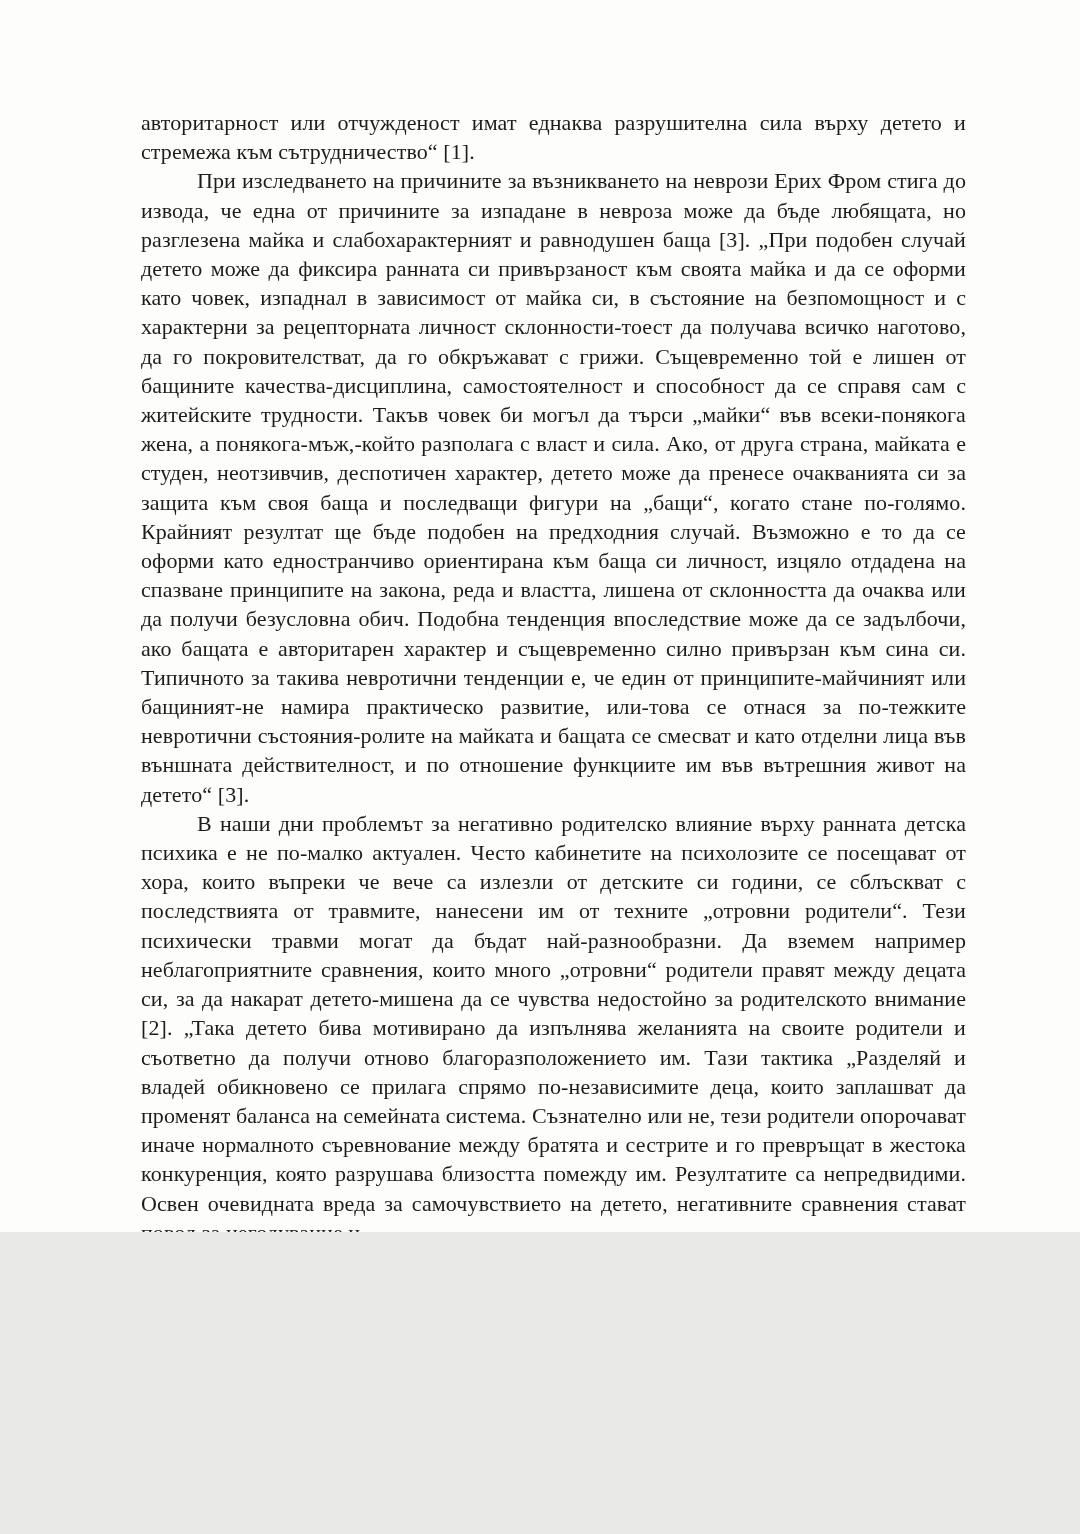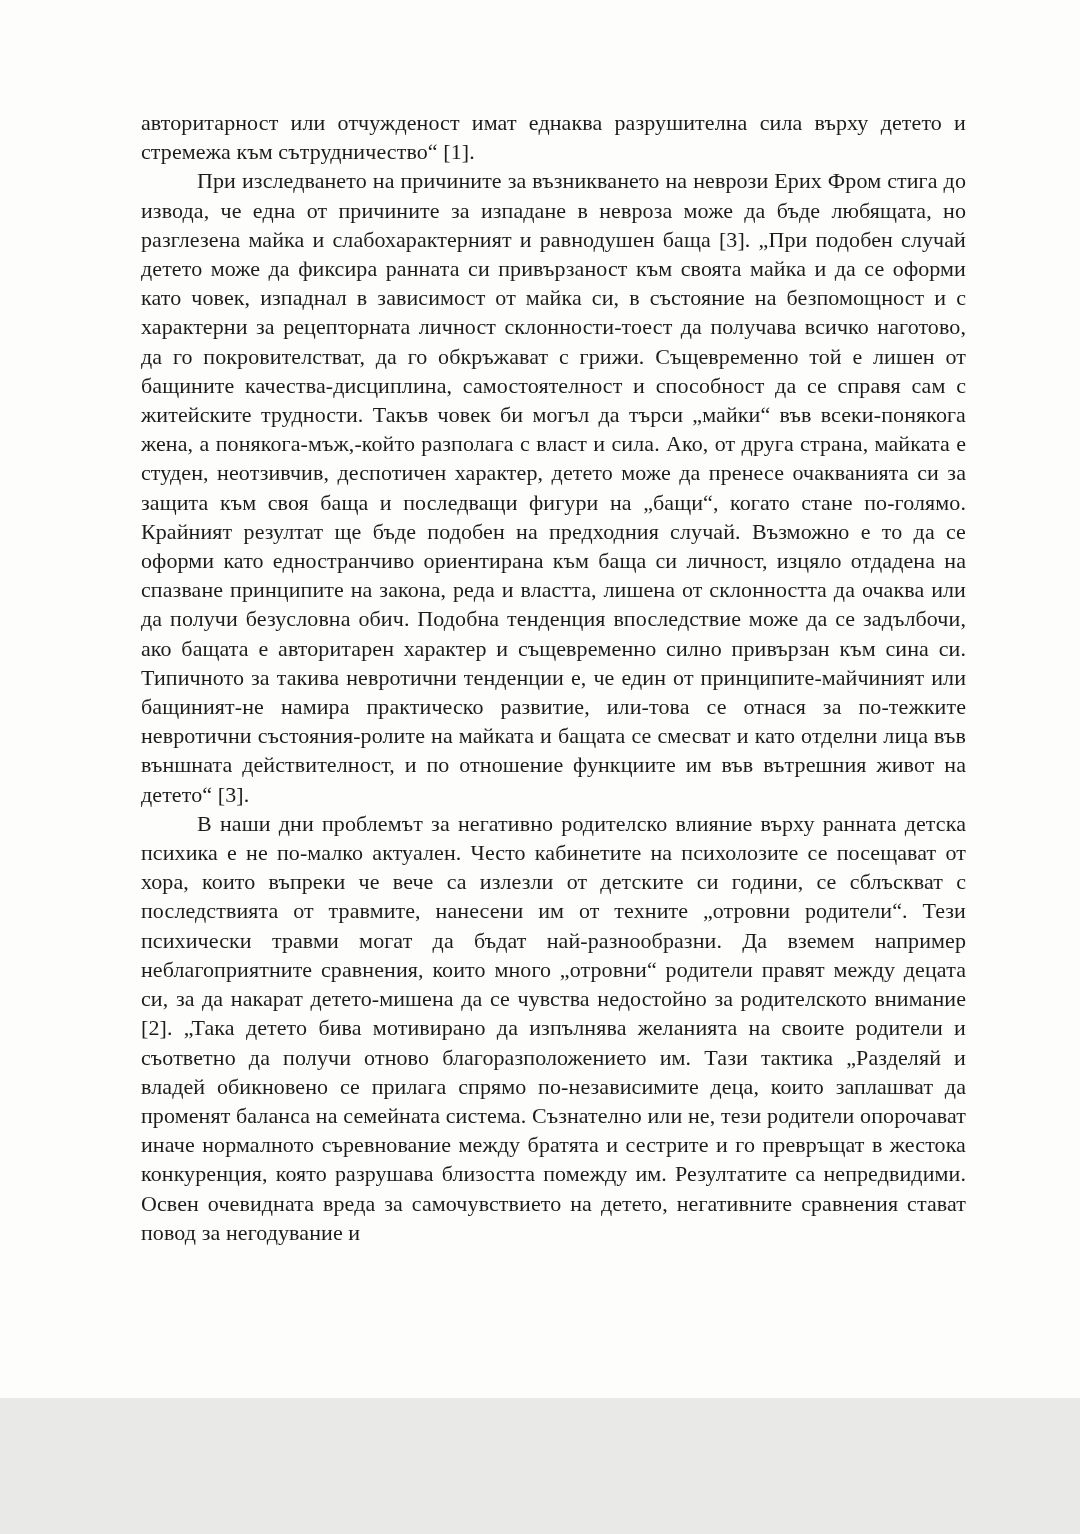--- a/index.html
+++ b/index.html
@@ -4,21 +4,21 @@
 <style>
   html, body {
     margin: 0;
     padding: 0;
     background: #e9e9e7;
     font-family: "Liberation Serif", "DejaVu Serif", serif;
   }
   .page {
     position: relative;
     width: 1080px;
-    height: 1398px;
+    height: 1232px;
     background: #fdfdfc;
     overflow: hidden;
     margin: 0 auto;
   }
   .text-block {
     position: absolute;
     left: 141px;
     top: 108px;
     width: 825px;
     font-size: 22px;

